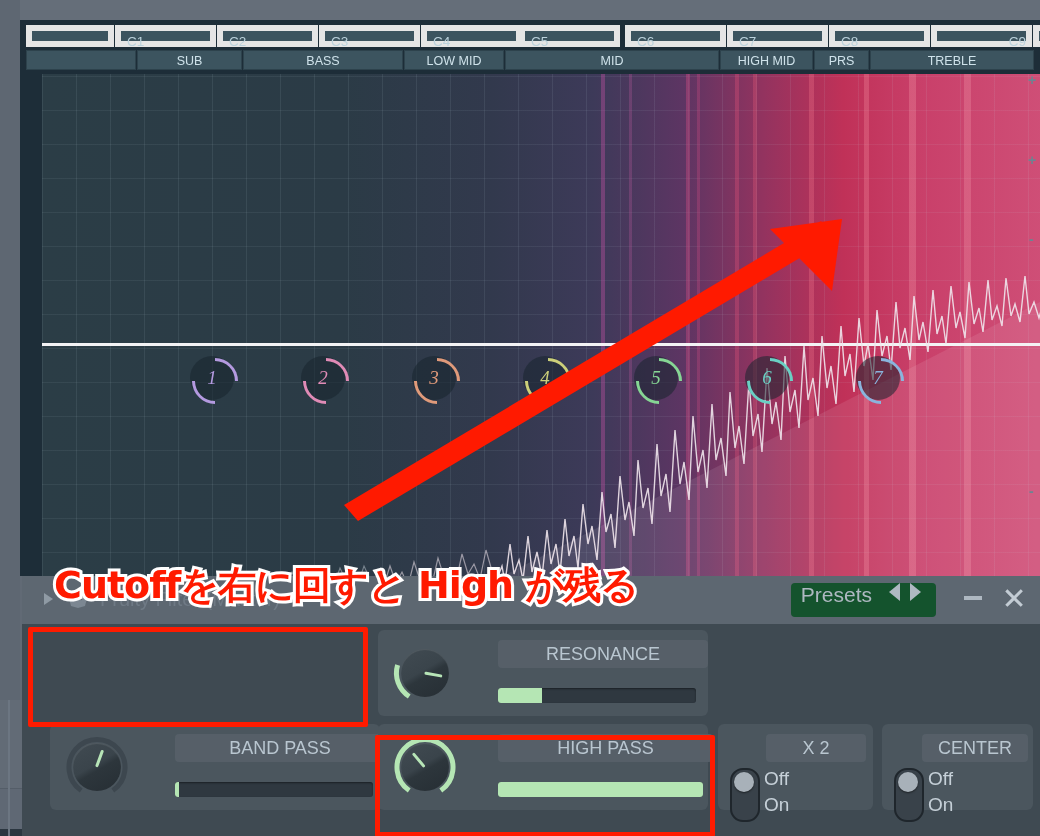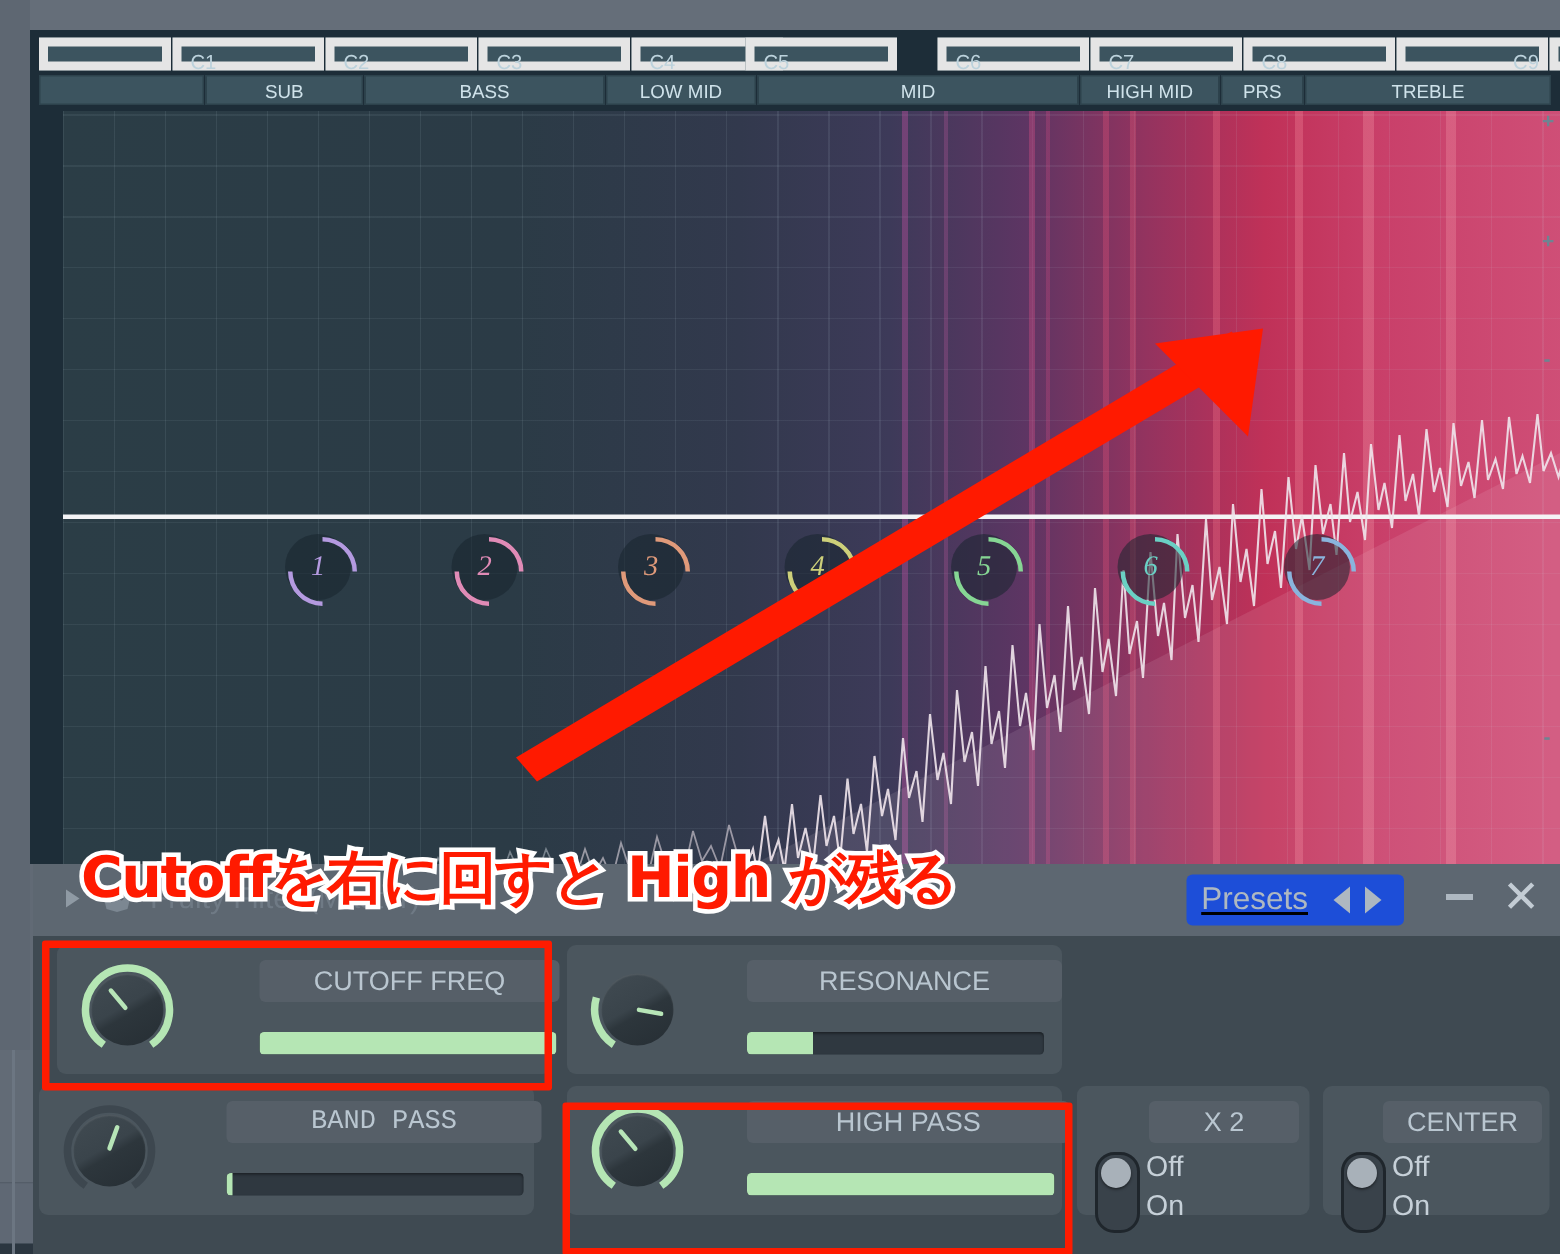--- a/index.html
+++ b/index.html
@@ -127,22 +127,22 @@
     position:absolute;left:22px;top:17px;width:0;height:0;
     border-left:9px solid #8f9aa4;border-top:6px solid transparent;border-bottom:6px solid transparent;
   }
   #plugin-icon{position:absolute;left:44px;top:14px;width:24px;height:20px;}
   #plugin-name{
     position:absolute;left:78px;top:12px;
     color:#6f7a85;font-size:20px;
   }
   #presets-box{
     position:absolute;right:104px;top:7px;height:34px;
-    background:#1d4ed8;border-radius:4px;
-    display:flex;align-items:center;padding:0 10px;text-decoration:underline;
+    background:#14532d;border-radius:4px;
+    display:flex;padding:0 10px;
   }
   #presets-label{color:#aeb8c1;font-size:21px;margin-right:12px;}
   .preset-arrow{width:0;height:0;margin:0 5px;}
   #preset-prev{border-right:11px solid #aeb8c1;border-top:9px solid transparent;border-bottom:9px solid transparent;}
   #preset-next{border-left:11px solid #aeb8c1;border-top:9px solid transparent;border-bottom:9px solid transparent;}
   #btn-min{position:absolute;right:58px;top:20px;width:18px;height:4px;background:#aeb8c1;}
   #btn-close{position:absolute;right:12px;top:10px;width:28px;height:28px;color:#c3ccd4;font-size:30px;line-height:26px;text-align:center;}
 
   
   #ctrl-area{position:absolute;left:0;top:48px;width:1018px;height:212px;}
@@ -215,21 +215,21 @@
 <div id="left-divider"></div>
 
 <div id="analyzer">
 
   <div id="note-ruler">
       <div class="note-cell blank" style="left: 0px; width: 88px;"></div>
       <div class="note-cell" style="left: 89px; width: 101px;">C1</div>
       <div class="note-cell" style="left: 191px; width: 101px;">C2</div>
       <div class="note-cell" style="left: 293px; width: 101px;">C3</div>
       <div class="note-cell" style="left: 395px; width: 101px;">C4</div>
-      <div class="note-cell" style="left: 471px; width: 101px;">C5</div>
+      <div class="note-cell" style="left: 493px; width: 101px;">C5</div>
       <div class="note-cell" style="left: 599px; width: 101px;">C6</div>
       <div class="note-cell" style="left: 701px; width: 101px;">C7</div>
       <div class="note-cell" style="left: 803px; width: 101px;">C8</div>
       <div class="note-cell" style="left: 905px; width: 101px; text-align: right;">C9</div>
       <div class="note-cell blank" style="left: 1007px; width: 1px;"></div>
     </div>
   <div id="band-ruler">
       <div class="band-cell blank" style="left: 0px; width: 110px;"></div>
       <div class="band-cell" style="left: 111px; width: 105px;">SUB</div>
       <div class="band-cell" style="left: 217px; width: 160px;">BASS</div>
@@ -323,50 +323,37 @@
       <span id="presets-label">Presets</span>
       <span class="preset-arrow" id="preset-prev"></span>
       <span class="preset-arrow" id="preset-next"></span>
     </div>
     <div id="btn-min"></div>
     <div id="btn-close">✕</div>
   </div>
 
   <div id="ctrl-area">
 
-    <div class="cell" style="left:16px;top:6px;width:330px;">
-      <div class="knob-wrap">
-        <svg class="knob-arc" viewBox="0 0 66 66">
-          <path d="M 17.2 56.5 A 28 28 0 1 1 48.8 56.5" fill="none" stroke="#b5e6b4" stroke-width="5" stroke-linecap="butt"></path>
-        </svg>
-        <div class="knob-body"></div>
-        <div class="knob-ptr" style="transform:rotate(140deg);"></div>
-      </div>
-      <div class="cell-label" style="left:135px;width:200px;">CUTOFF FREQ</div>
-      <div class="cell-slider" style="left:135px;top:58px;width:198px;">
-        <i style="width:100%;"></i>
-      </div>
-    </div>
 
     <div class="cell" style="left:356px;top:6px;width:330px;">
       <div class="knob-wrap">
         <svg class="knob-arc" viewBox="0 0 66 66">
           <path d="M 17.2 56.5 A 28 28 0 0 1 5.6 25.0" fill="none" stroke="#b5e6b4" stroke-width="5" stroke-linecap="butt"></path>
         </svg>
         <div class="knob-body"></div>
         <div class="knob-ptr" style="transform:rotate(-80deg);"></div>
       </div>
       <div class="cell-label" style="left:120px;width:210px;">RESONANCE</div>
       <div class="cell-slider" style="left:120px;top:58px;width:198px;">
         <i style="width:22%;"></i>
       </div>
     </div>
 
 
-    <div class="cell" style="left:4px;top:100px;width:330px;font-family:Liberation Mono, monospace;">
+    <div class="cell" style="left:28px;top:100px;width:330px;">
       <div class="knob-wrap">
         <svg class="knob-arc" viewBox="0 0 66 66">
           <path d="M 17.2 56.5 A 28 28 0 1 1 48.8 56.5" fill="none" stroke="#3d474f" stroke-width="5"></path>
         </svg>
         <div class="knob-body"></div>
         <div class="knob-ptr" style="transform:rotate(200deg);"></div>
       </div>
       <div class="cell-label" style="left:125px;width:210px;">BAND PASS</div>
       <div class="cell-slider" style="left:125px;top:58px;width:198px;">
         <i style="width:2%;"></i>

